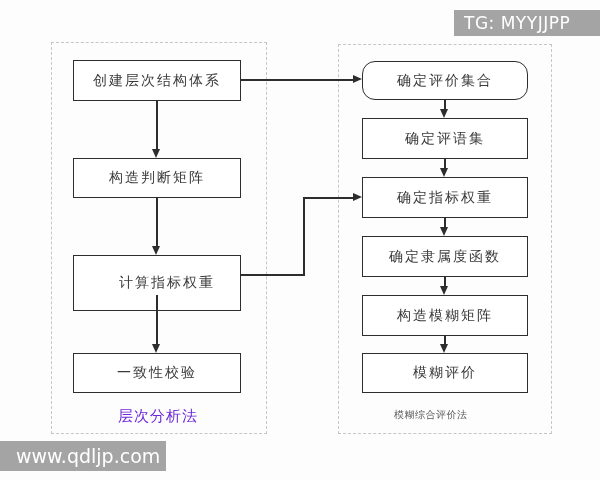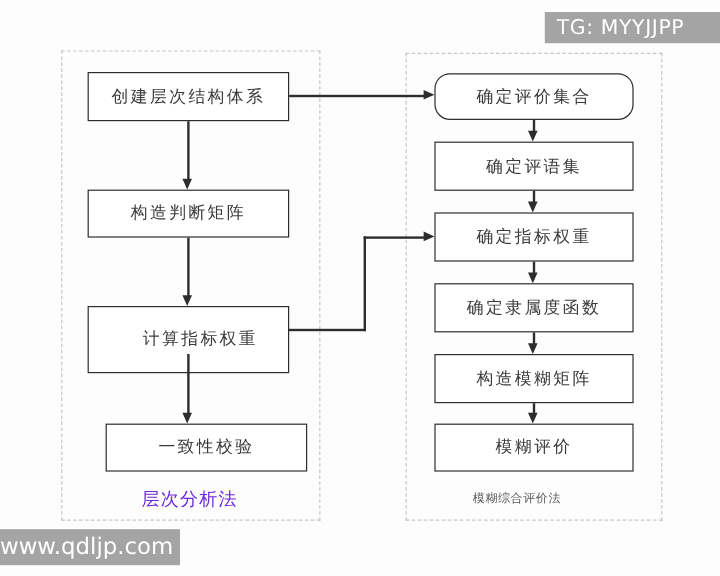--- a/index.html
+++ b/index.html
@@ -12,21 +12,21 @@
   #canvas { position: absolute; left: 0; top: 0; width: 600px; height: 480px; }
 
   
   .badge {
     position: absolute; background: #a4a4a4; color: #ffffff;
     display: flex; align-items: center; white-space: nowrap;
   }
   #tg-badge { left: 454px; top: 10px; width: 146px; height: 26px;
     font-size: 17px; padding-left: 10px; letter-spacing: 0.5px; }
   #site-badge { left: 0; top: 441px; width: 150px; height: 30px;
-    font-size: 19px; }
+    font-size: 19px; padding-left: 16px; }
 
   
   .container {
     position: absolute; border: 1px dashed #c6c6c6; background: transparent;
   }
   #left-container  { left: 51px;  top: 42px; width: 214px; height: 390px; }
   #right-container { left: 338px; top: 44px; width: 212px; height: 388px; }
 
   
   .fbox {
@@ -73,21 +73,21 @@
   <div class="badge" id="site-badge">
     <span>www.qdljp.com</span>
   </div>
 
   <div class="container" id="left-container"></div>
   <div class="container" id="right-container"></div>
 
   <div class="fbox fbox-left" style="top:158px; height:40px;">构造判断矩阵</div>
   <div class="fbox fbox-left" style="top:60px;  height:41px;">创建层次结构体系</div>
   <div class="fbox fbox-left" style="top:255px; height:56px;padding-left:20px;">计算指标权重</div>
-  <div class="fbox fbox-left" style="top:353px; height:40px;margin-left:15px;">一致性校验</div>
+  <div class="fbox fbox-left" style="top:353px; height:40px;">一致性校验</div>
 
   <div class="fbox fbox-right" style="top:61px;  height:39px;border-radius:13px;">确定评价集合</div>
   <div class="fbox fbox-right" style="top:118px; height:41px;">确定评语集</div>
   <div class="fbox fbox-right" style="top:177px; height:41px;">确定指标权重</div>
   <div class="fbox fbox-right" style="top:236px; height:41px;">确定隶属度函数</div>
   <div class="fbox fbox-right" style="top:295px; height:41px;">构造模糊矩阵</div>
   <div class="fbox fbox-right" style="top:353px; height:40px;">模糊评价</div>
 
   <div class="line" style="left:156px; top:101px; width:1.5px; height:49px;"></div>
   <div class="head-down" style="left:152px; top:149px;"></div>

